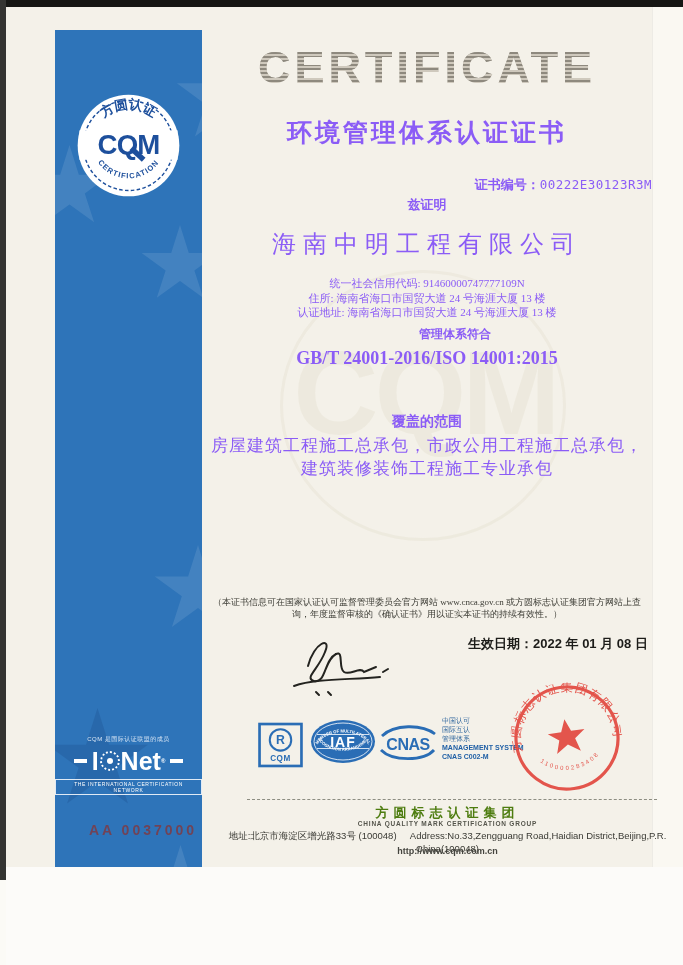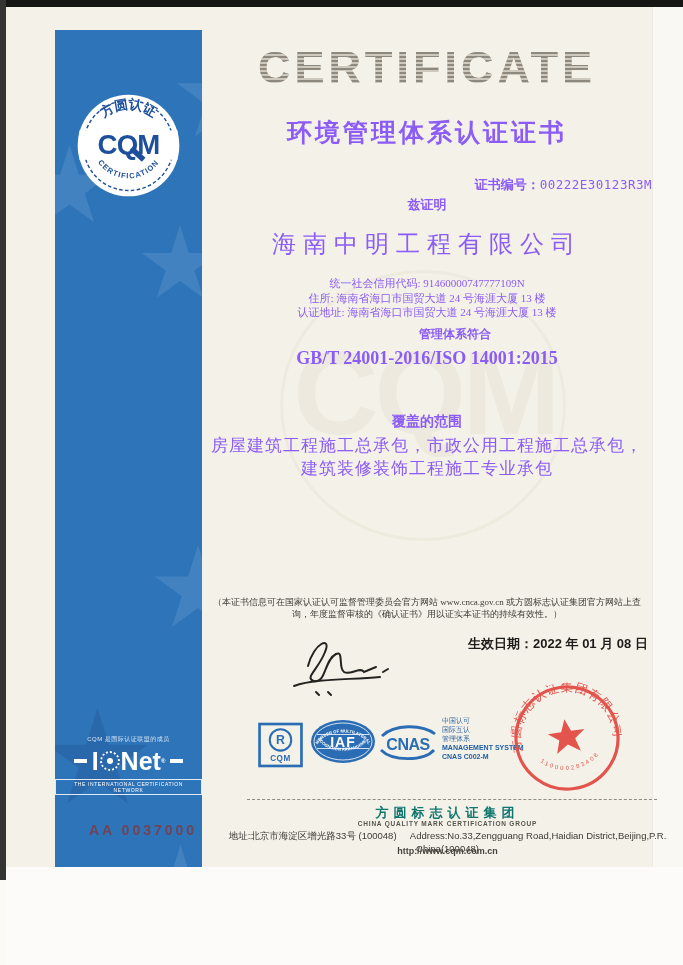--- a/index.html
+++ b/index.html
@@ -61,21 +61,21 @@
   .mark{position:absolute;}
   .acc-text{position:absolute;left:442px;top:716px;font-size:7px;line-height:9px;color:#33699f;}
   .acc-text .en{font-weight:bold;color:#1f5fa5;}
 
   
   .stamp{position:absolute;left:512px;top:683px;width:110px;height:110px;transform:rotate(-8deg);opacity:0.9;}
 
   
   .footer{position:absolute;left:225px;top:0;width:445px;text-align:center;color:#3c3c36;}
   .dash-line{position:absolute;left:247px;top:799px;width:410px;border-top:1px dashed #8d8d82;}
-  .group-cn{position:absolute;top:804px;left:0;width:445px;font-size:13px;font-weight:bold;letter-spacing:5px;color:#0f766e;}
+  .group-cn{position:absolute;top:804px;left:0;width:445px;font-size:13px;font-weight:bold;letter-spacing:5px;color:#4d7c0f;}
   .group-en{position:absolute;top:820px;left:0;width:445px;font-size:6.5px;font-weight:bold;letter-spacing:0.8px;color:#55554c;}
   .addr-line{position:absolute;top:830px;left:0;width:445px;font-size:9.5px;color:#3a3a34;}
   .website{position:absolute;top:846px;left:0;width:445px;font-size:9px;font-weight:bold;color:#44443e;}
 </style>
 </head>
 <body>
 
 <div class="page">
   <div class="scan-top"></div>
   <div class="paper"></div>

